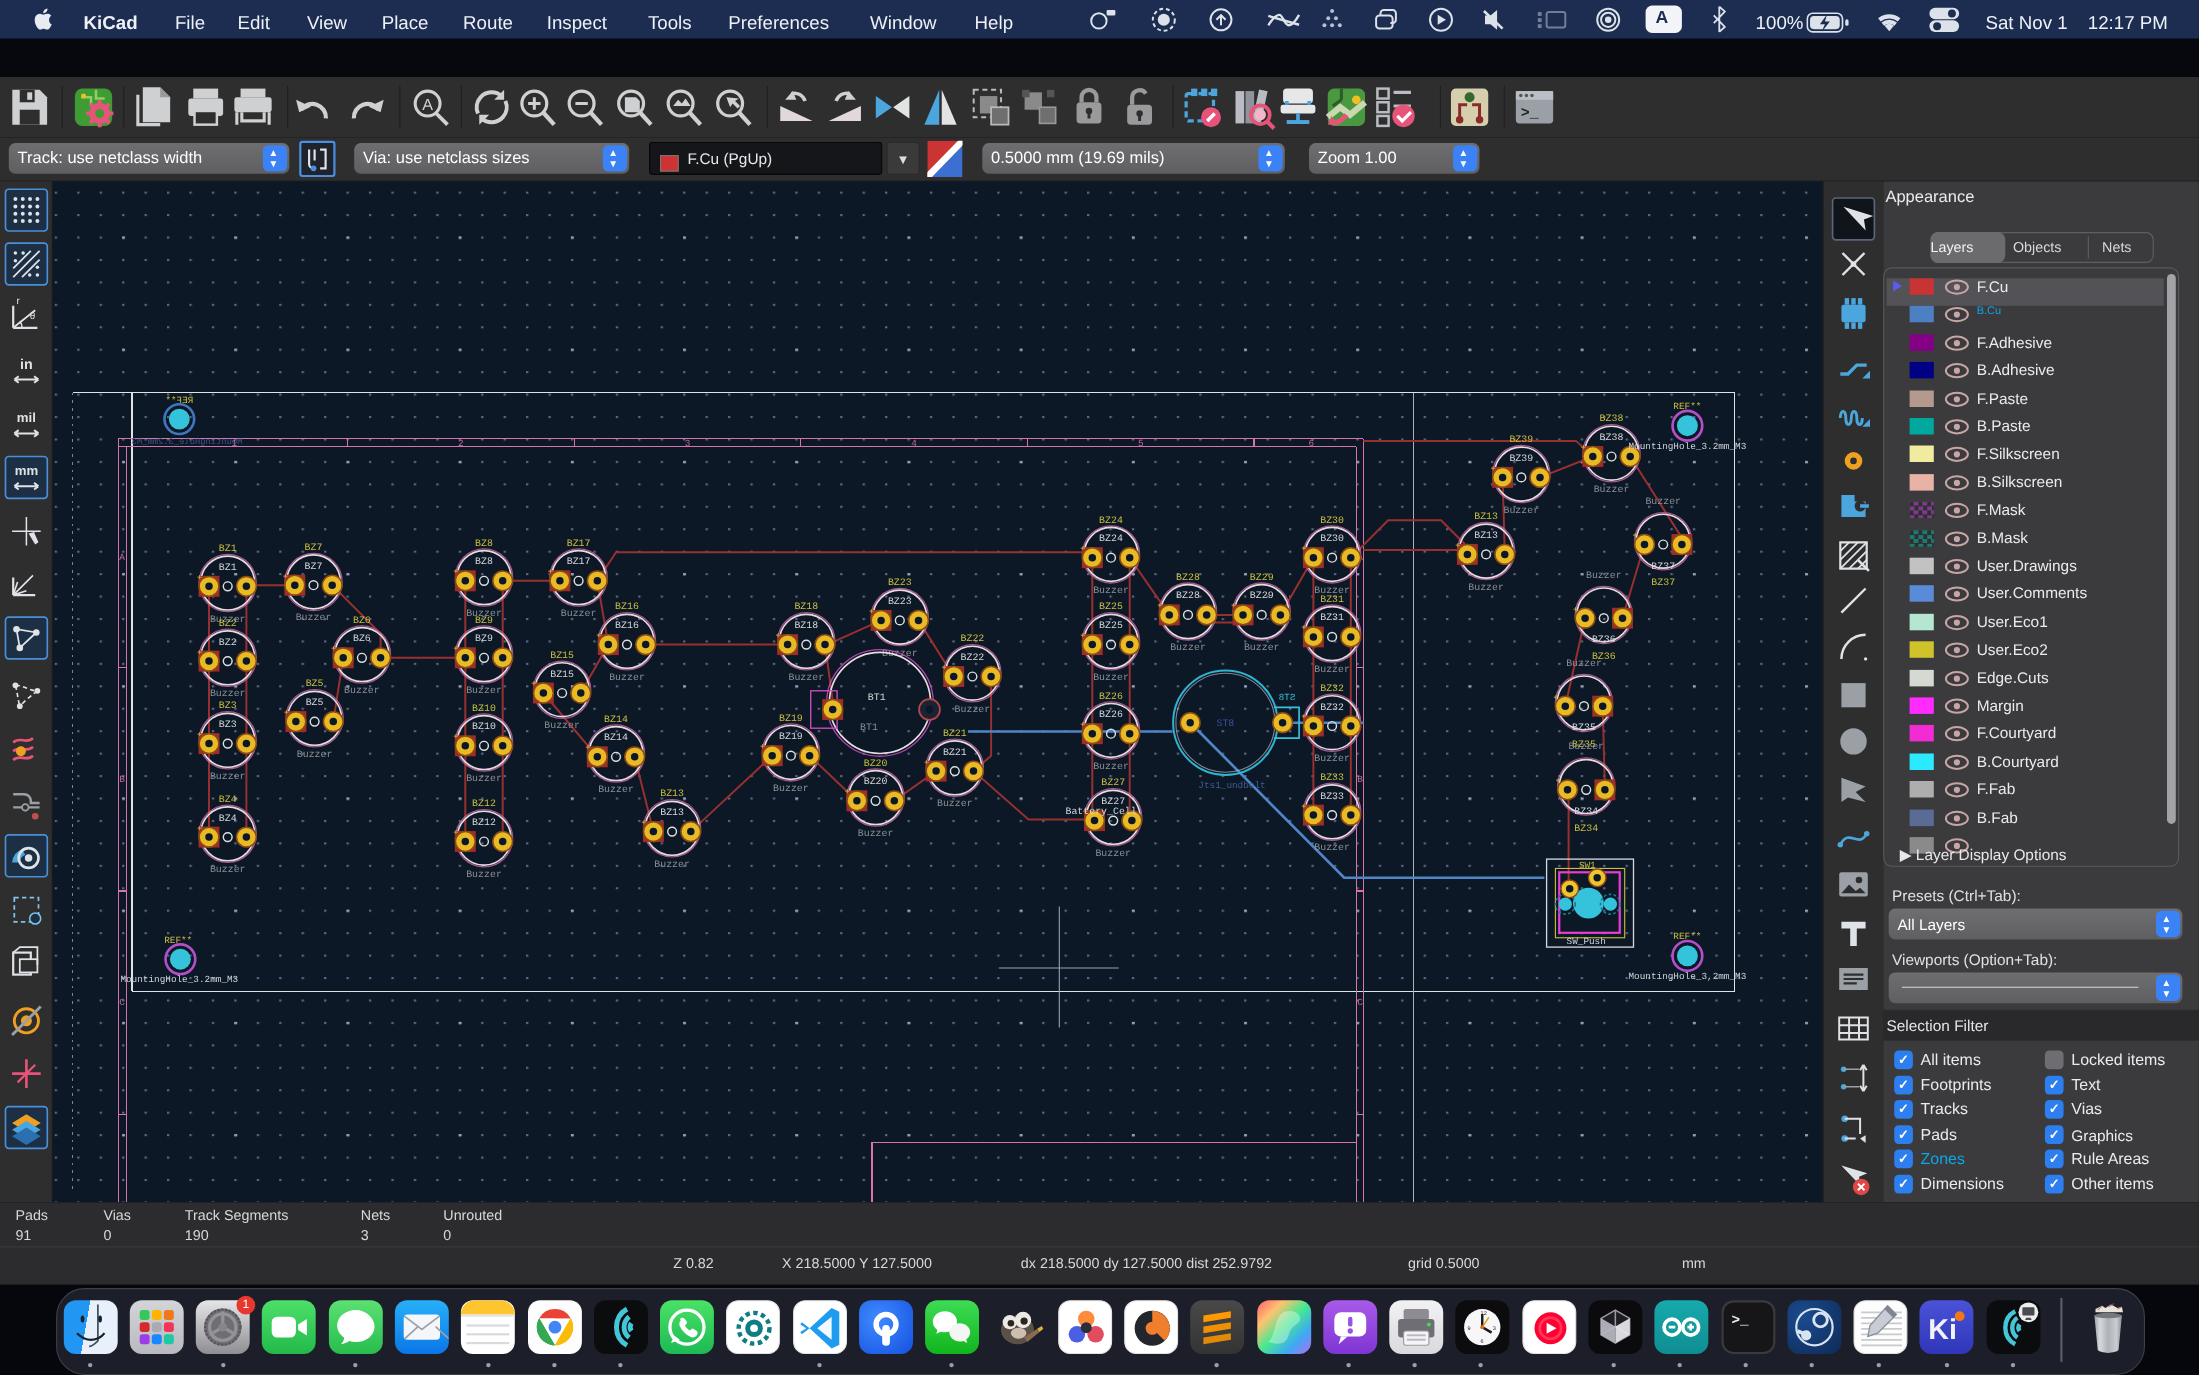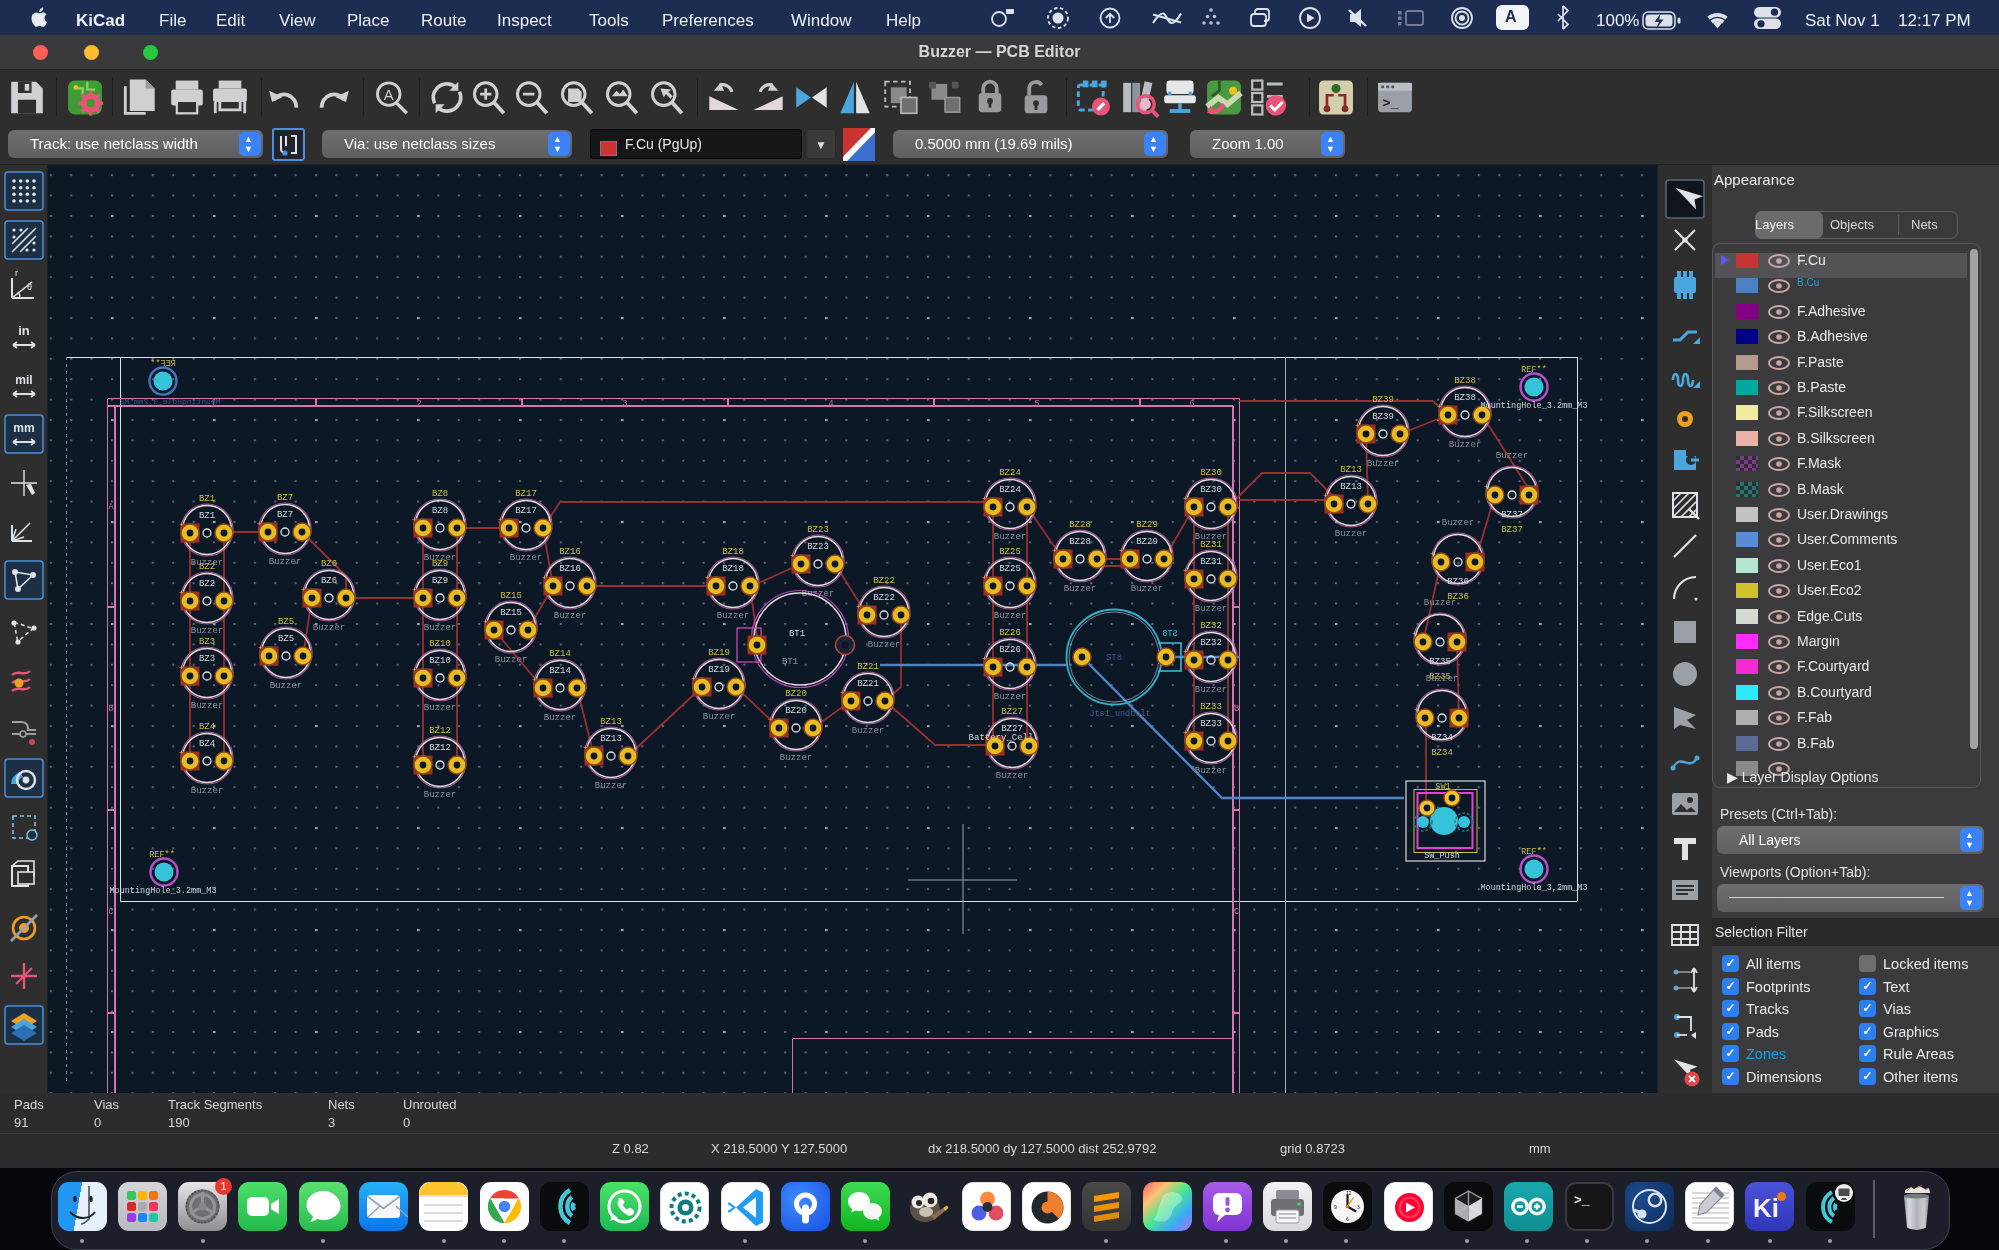--- a/index.html
+++ b/index.html
@@ -23,21 +23,21 @@
 #canvas{position:absolute;top:165px;left:48px;width:1609px;height:928px;background:#0d1827}
 
 #panel{position:absolute;top:165px;left:1712px;width:287px;height:928px;background:#3b3b3d;color:#e6e6e6}
 
 #statusbar{position:absolute;top:1093px;left:0;width:1999px;height:75px;background:#2c2c2e;color:#d8d8d8;font-size:13px}
 
 #desk{position:absolute;top:1168px;left:0;width:1999px;height:82px;background:#05070c}
 #dock{position:absolute;top:1171px;left:51px;width:1899px;height:79px;background:rgba(30,34,44,.92);border:1px solid #3e4148;border-radius:26px}
 .di{position:absolute;top:10px;width:49px;height:49px;border-radius:11px;overflow:hidden}
 .dot{position:absolute;top:67px;width:4px;height:4px;border-radius:50%;background:#9aa0a8}
-.popup{position:absolute;height:28px;background:linear-gradient(#6e6e70,#5f5f61);border-radius:6px;color:#fff;font-size:15px;line-height:28px;padding-left:22px}
+.popup{position:absolute;height:28px;background:linear-gradient(#6e6e70,#5f5f61);border-radius:6px;color:#fff;font-size:15px;line-height:28px;padding-left:8px}
 .popcap{position:absolute;right:2px;top:2px;width:22px;height:24px;background:#3c82f7;border-radius:5px}
 .chev{position:absolute;left:5px;color:#fff;font-size:9px;line-height:9px;font-weight:bold}
 </style></head>
 <body>
 <div id="page">
   <div id="menubar">
     <svg class="abs" style="left:31px;top:6px" width="19" height="23" viewBox="0 0 20 24">
         <path fill="#e8ebf0" d="M14.3 12.6c0-2.6 2.1-3.8 2.2-3.9-1.2-1.8-3.1-2-3.7-2-1.6-.2-3.1.9-3.9.9-.8 0-2-.9-3.3-.9C3.9 6.8 2.3 7.7 1.4 9.2c-1.8 3.1-.5 7.6 1.3 10.1.9 1.2 1.9 2.6 3.2 2.5 1.3-.1 1.8-.8 3.3-.8 1.5 0 2 .8 3.3.8 1.4 0 2.3-1.2 3.1-2.5.7-1 1.3-2.4 1.3-2.5-.1 0-2.6-1-2.6-4.2zM11.8 4.9c.7-.9 1.2-2.1 1-3.3-1 0-2.3.7-3 1.5-.7.8-1.2 2-1.1 3.2 1.2.1 2.4-.6 3.1-1.4z"></path>
       </svg>
     <span class="mi" style="left:76px;font-weight:bold">KiCad</span>
@@ -106,26 +106,20 @@
         </g>
       </svg>
     <svg class="abs" style="left:1753px;top:6px" width="30" height="24" viewBox="0 0 30 24">
         <rect x="1" y="1" width="27" height="10.5" rx="5.2" fill="#dce1ea"></rect>
         <circle cx="21.5" cy="6.2" r="3.6" fill="#1c2d51"></circle>
         <rect x="1" y="12.5" width="27" height="10.5" rx="5.2" fill="#dce1ea"></rect>
         <circle cx="8" cy="17.8" r="3.6" fill="#1c2d51"></circle>
       </svg>
     <span class="mi" style="left:1805px">Sat Nov 1</span>
     <span class="mi" style="left:1898px">12:17 PM</span>
-  </div>
-  <div id="titlebar">
-    <div class="tl" style="left:33px;background:#ff5f57"></div>
-    <div class="tl" style="left:84px;background:#febc2e"></div>
-    <div class="tl" style="left:143px;background:#28c840"></div>
-    <div id="title">Buzzer — PCB Editor</div>
   </div>
   <div id="toolbar1">
       <svg class="abs" style="left:0;top:0" width="1450" height="55" viewBox="0 0 1450 55">
         <g transform="translate(27,27.5) scale(1.13)">
           <path d="M-14-14h22l6 6v22h-28z" fill="#cfd0d2"></path>
           <rect x="-8" y="-14" width="12" height="10" fill="#2e2e2e"></rect>
           <rect x="-2" y="-12" width="4" height="6" fill="#cfd0d2"></rect>
           <rect x="-8" y="2" width="16" height="12" fill="#2e2e2e"></rect>
         </g>
         <g transform="translate(85,27.5) scale(1.13)">
@@ -1291,21 +1285,21 @@
       <span class="abs" style="left:94px;top:22px">0</span>
     <span class="abs" style="left:168px;top:4px">Track Segments</span>
       <span class="abs" style="left:168px;top:22px">190</span>
     <span class="abs" style="left:328px;top:4px">Nets</span>
       <span class="abs" style="left:328px;top:22px">3</span>
     <span class="abs" style="left:403px;top:4px">Unrouted</span>
       <span class="abs" style="left:403px;top:22px">0</span>
     <span class="abs" style="left:612px;top:48px">Z 0.82</span>
     <span class="abs" style="left:711px;top:48px">X 218.5000  Y 127.5000</span>
     <span class="abs" style="left:928px;top:48px">dx 218.5000  dy 127.5000  dist 252.9792</span>
-    <span class="abs" style="left:1280px;top:48px">grid 0.8723</span>
+    <span class="abs" style="left:1280px;top:48px">grid 0.5000</span>
     <span class="abs" style="left:1529px;top:48px">mm</span>
   </div>
   <div id="desk"></div>
   <div id="dock">
   <div class="di" style="left:5.5px;background:linear-gradient(100deg,#2196f3 42%,#e8f0fb 42%)"><svg width="49" height="49" viewBox="0 0 49 49">
           <path d="M31 4v33c-3 3-6 5-8 5" stroke="#1a2b3a" stroke-width="1.6" fill="none" opacity=".8"></path>
           <ellipse cx="17" cy="17" rx="1.7" ry="3.2" fill="#16212e"></ellipse>
           <ellipse cx="33" cy="17" rx="1.7" ry="3.2" fill="#16212e"></ellipse>
           <path d="M12 30c4 4 9 6 13 6s9-2 12-6" stroke="#16212e" stroke-width="2" fill="none"></path>
         </svg></div>

